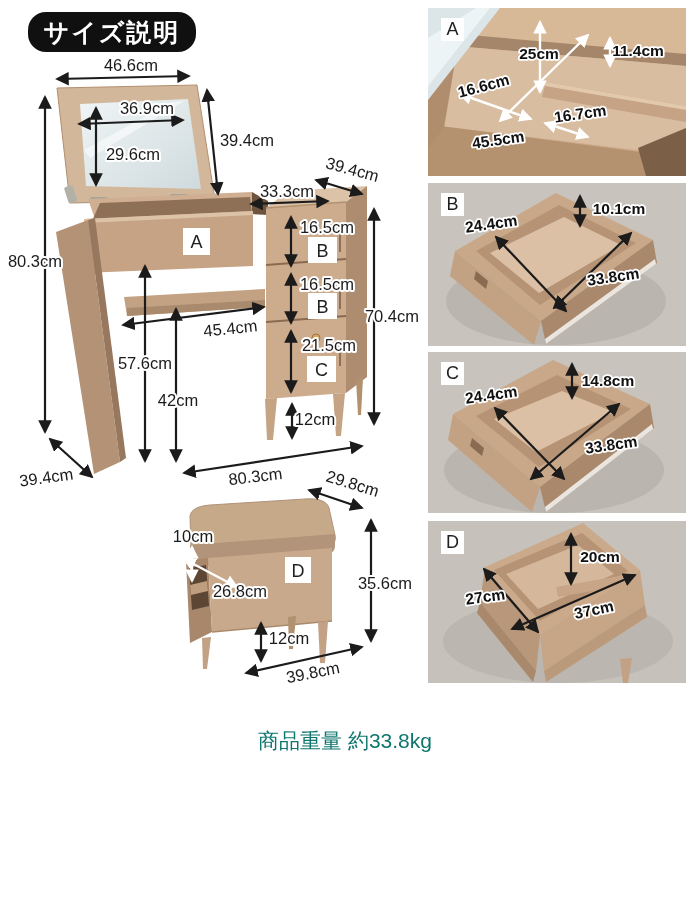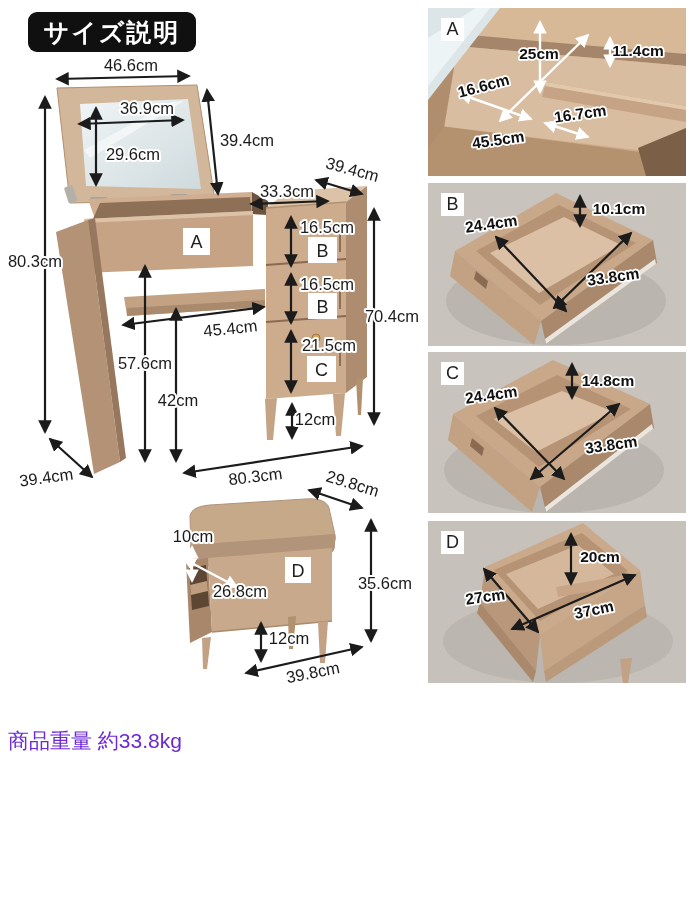--- a/index.html
+++ b/index.html
@@ -1,35 +1,35 @@
 <!DOCTYPE html>
 <html><head>
 <meta charset="utf-8">
 <style>
   html,body{margin:0;padding:0;background:#ffffff;}
   body{width:690px;height:910px;position:relative;font-family:"Liberation Sans",sans-serif;}
   .page{position:absolute;left:0;top:0;width:690px;height:910px;background:#fff;overflow:hidden;}
-  .badge{position:absolute;left:28px;top:12px;width:168px;height:40px;background:#101010;border-radius:9px;
+  .badge{position:absolute;left:28px;top:12px;width:168px;height:40px;background:#101010;border-radius:18px;
          color:#fff;display:flex;align-items:center;justify-content:center;font-size:25px;font-weight:bold;letter-spacing:2px;}
   svg{position:absolute;display:block;}
   svg.main{left:0;top:0;}
   .ph-a{left:428px;top:8px;}
   .ph-b{left:428px;top:183px;}
   .ph-c{left:428px;top:352px;}
   .ph-d{left:428px;top:521px;}
   text{font-family:"Liberation Sans",sans-serif;}
   text.dim{font-size:16.5px;fill:#1b1b1b;text-anchor:middle;stroke:#ffffff;stroke-width:4px;
            paint-order:stroke;stroke-linejoin:round;}
   text.pdim{font-size:15.5px;font-weight:bold;fill:#111111;text-anchor:middle;stroke:#ffffff;
             stroke-width:3.5px;paint-order:stroke;stroke-linejoin:round;}
   text.boxl{font-size:18px;fill:#1f1f1f;text-anchor:middle;}
   line.dl{stroke:#1b1b1b;stroke-width:2.2;}
   line.dlw{stroke:#ffffff;stroke-width:2.4;}
   rect.lb{fill:#ffffff;}
-  .footer{position:absolute;left:8px;top:722px;width:674px;color:#6d28d9;}
+  .footer{position:absolute;left:8px;top:722px;width:674px;color:#0f766e;text-align:center;}
   .footer p{margin:0;font-size:21px;line-height:37px;}
   .footer .l1{margin-bottom:3px;}
 </style>
 </head>
 <body>
 
 <div class="page">
 
   <div class="badge">
     <span>サイズ説明</span>

